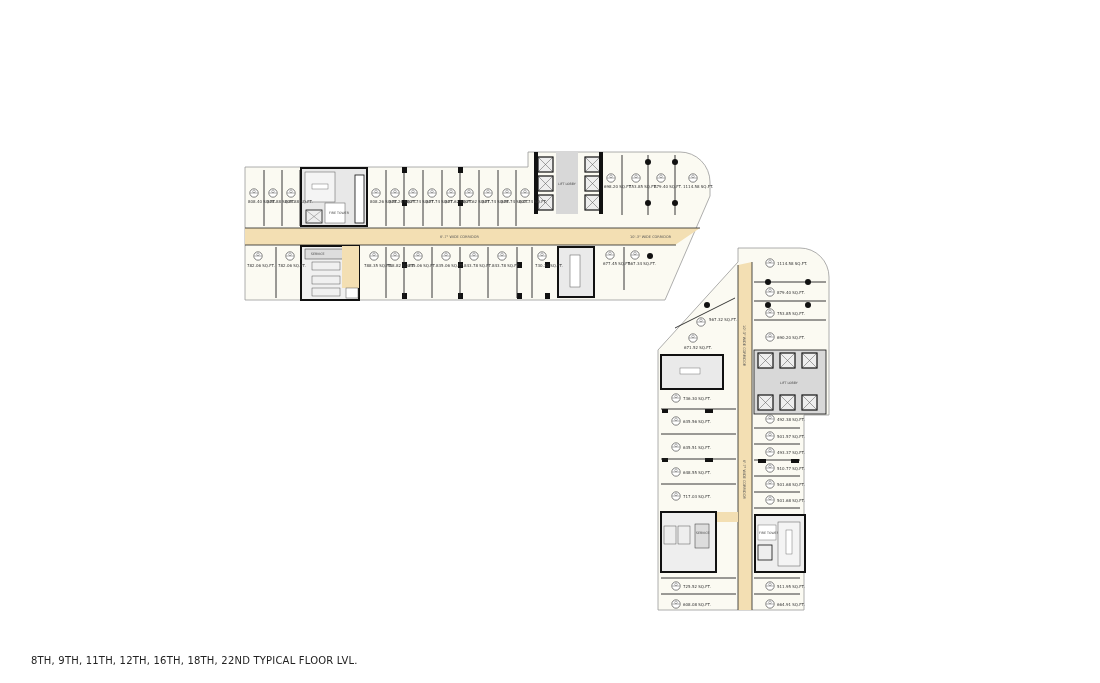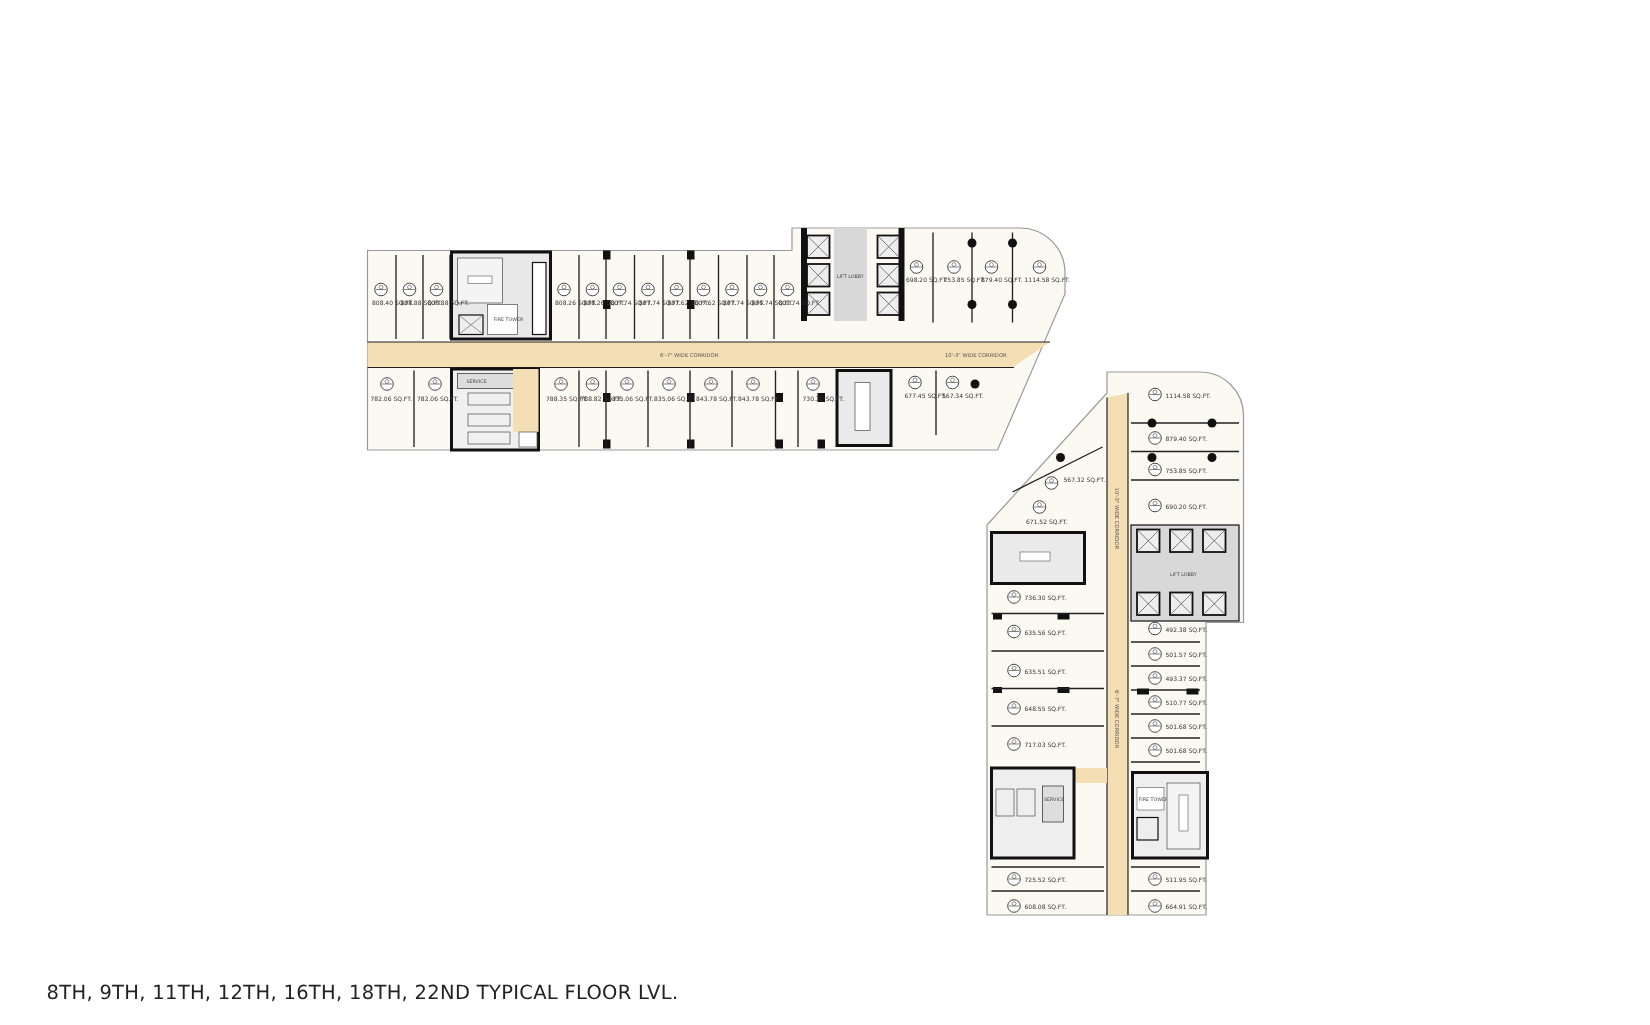--- a/index.html
+++ b/index.html
@@ -1,18 +1,18 @@
 <!DOCTYPE html>
 <html><head>
 <meta charset="utf-8">
 <style>
   html,body{margin:0;padding:0;background:#ffffff;}
   body{width:1100px;height:683px;position:relative;overflow:hidden;font-family:"DejaVu Sans",sans-serif;}
   #plan{position:absolute;left:0;top:0;width:1100px;height:683px;}
-  .caption{position:absolute;left:31px;top:655px;font-size:13px;color:#222;letter-spacing:0.2px;font-family:"DejaVu Sans",sans-serif;}
+  .caption{position:absolute;left:31px;top:655px;font-size:10px;color:#222;letter-spacing:0.2px;font-family:"DejaVu Sans",sans-serif;}
   svg text{font-family:"DejaVu Sans",sans-serif;}
   .unit-label{font-size:4px;fill:#333;}
   .corr-label{font-size:3.5px;fill:#555;}
   .room-label{font-size:3.2px;fill:#444;}
 </style>
 </head>
 <body>
 
 <svg id="plan" viewBox="0 0 1100 683" xmlns="http://www.w3.org/2000/svg">
   <defs>

